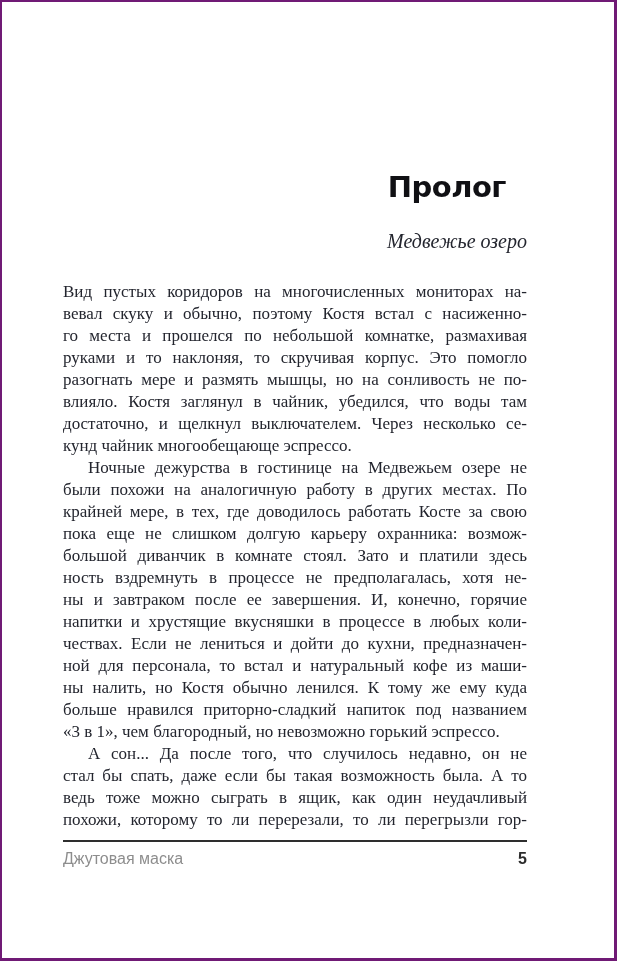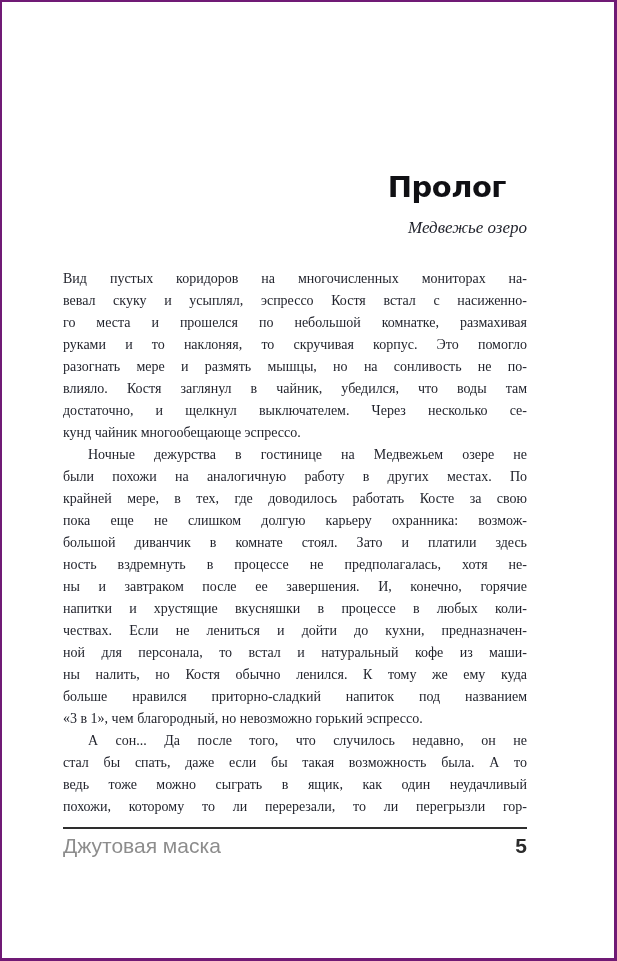--- a/index.html
+++ b/index.html
@@ -36,32 +36,32 @@
     font-family: "DejaVu Sans", "Liberation Sans", sans-serif;
     font-weight: bold;
     font-size: 29px;
     line-height: 29px;
     color: #101014;
     text-align: right;
     padding-right: 21px;
     letter-spacing: -0.5px;
   }
   .chapter-subtitle {
-    margin-top: 17px;
+    margin-top: 30px;
     font-style: italic;
-    font-size: 17px;
+    font-size: 20px;
     line-height: 18px;
     color: #23252e;
     text-align: right;
   }
   .body-text {
     margin-top: 31px;
   }
   .line {
-    font-size: 14px;
+    font-size: 17px;
     line-height: 22px;
     height: 22px;
     color: #23252e;
     text-align: justify;
     text-align-last: justify;
     overflow: hidden;
     font-family: Liberation Serif, serif;
   }
   .line.last {
     text-align-last: left;
@@ -74,21 +74,21 @@
     border: none;
     border-top: 2px solid #2e2e2e;
     height: 0;
   }
   .footer-row {
     margin-top: 6px;
     display: flex;
     justify-content: space-between;
     align-items: baseline;
     font-family: "Liberation Sans", sans-serif;
-    font-size: 21px;
+    font-size: 16px;
     line-height: 17px;
   }
   .footer-book-title {
     color: #8d8d8d;
     font-weight: normal;
   }
   .footer-page-number {
     color: #2b2b2b;
     font-weight: bold;
   }
@@ -96,21 +96,21 @@
 </head>
 <body>
 
 <div class="stage">
   <div class="page">
     <div class="content">
       <h1 class="chapter-title">Пролог</h1>
       <div class="chapter-subtitle">Медвежье озеро</div>
       <div class="body-text">
           <div class="line">Вид пустых коридоров на многочисленных мониторах на-</div>
-          <div class="line">вевал скуку и усыплял, эспрессо Костя встал с насиженно-</div>
+          <div class="line">вевал скуку и обычно, поэтому Костя встал с насиженно-</div>
           <div class="line">го места и прошелся по небольшой комнатке, размахивая</div>
           <div class="line">руками и то наклоняя, то скручивая корпус. Это помогло</div>
           <div class="line">разогнать мере и размять мышцы, но на сонливость не по-</div>
           <div class="line">влияло. Костя заглянул в чайник, убедился, что воды там</div>
           <div class="line">достаточно, и щелкнул выключателем. Через несколько се-</div>
           <div class="line last">кунд чайник многообещающе эспрессо.</div>
           <div class="line indent">Ночные дежурства в гостинице на Медвежьем озере не</div>
           <div class="line">были похожи на аналогичную работу в других местах. По</div>
           <div class="line">крайней мере, в тех, где доводилось работать Косте за свою</div>
           <div class="line">пока еще не слишком долгую карьеру охранника: возмож-</div>

